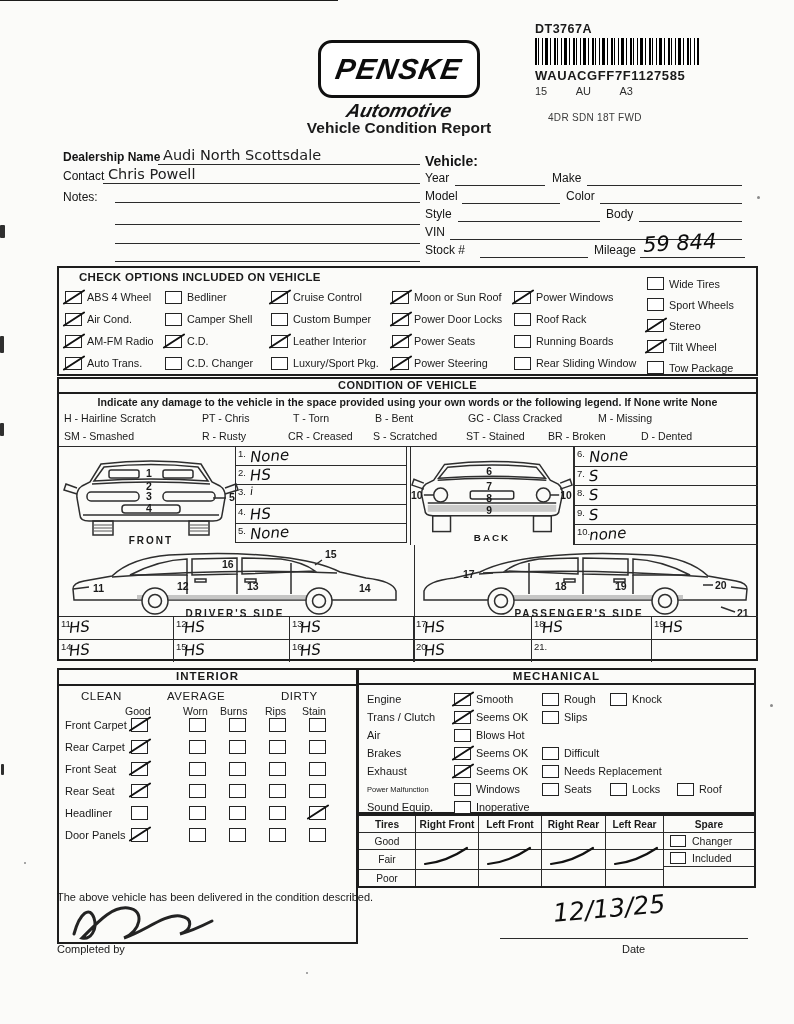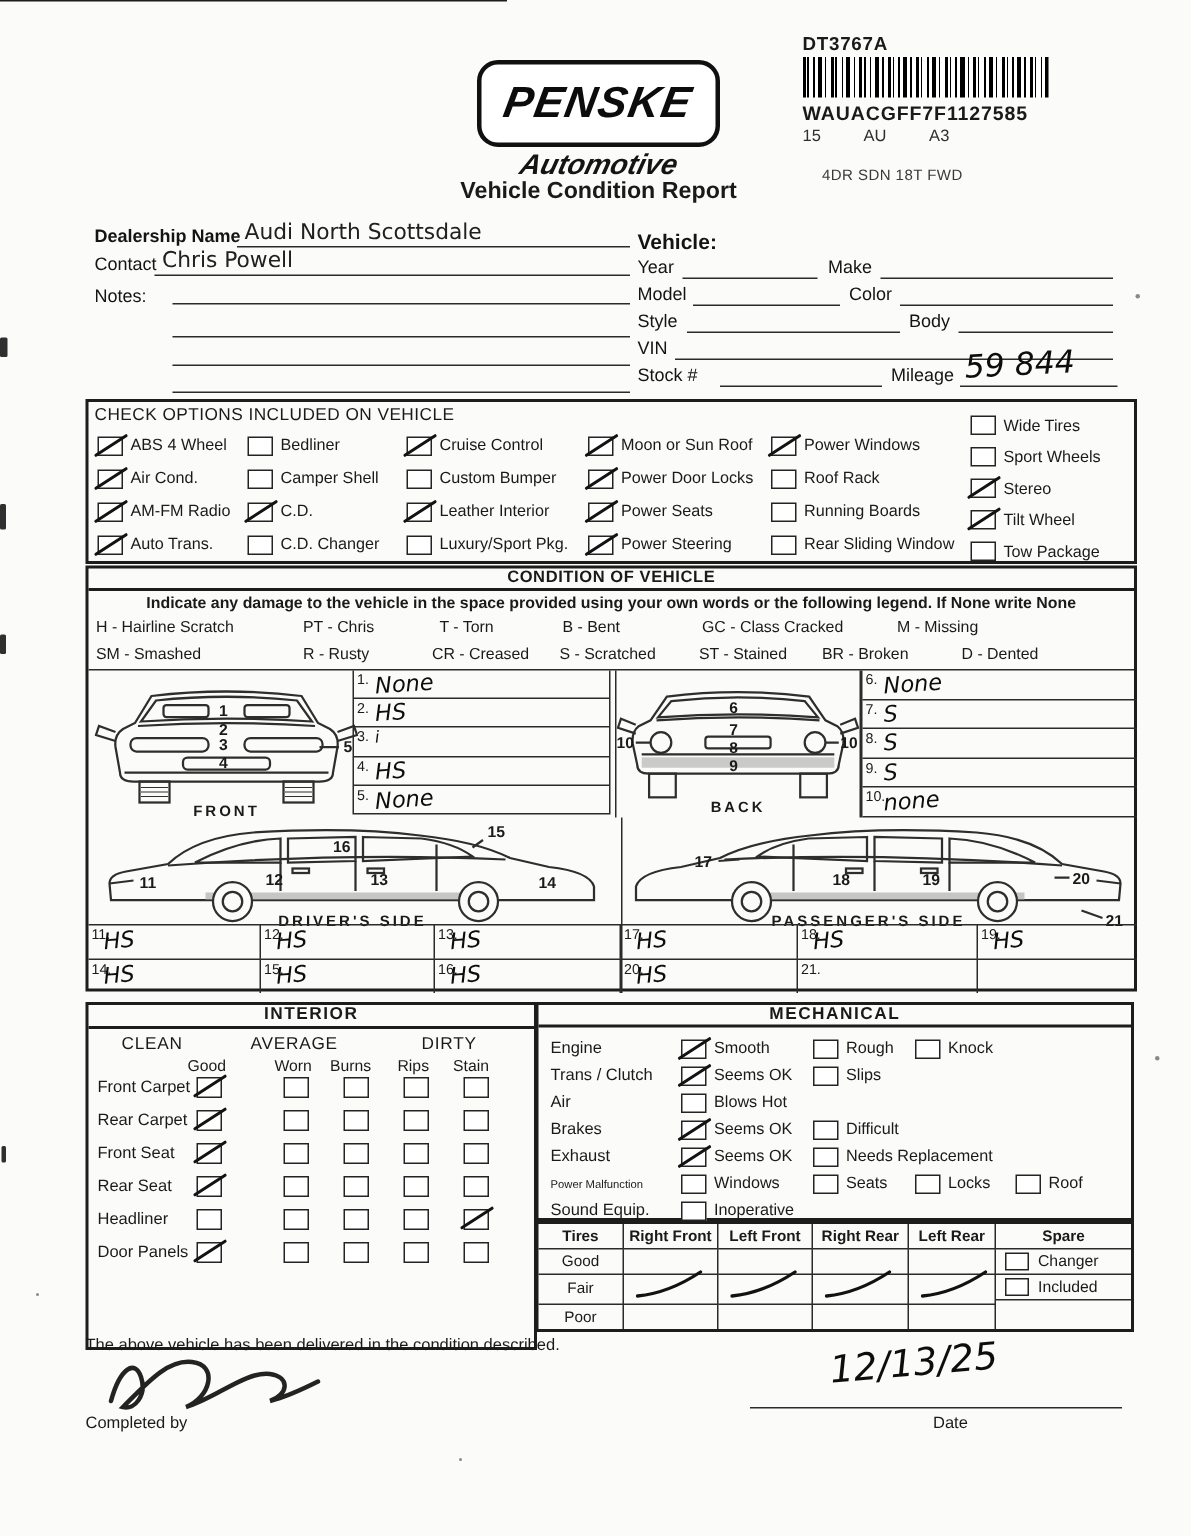--- a/index.html
+++ b/index.html
@@ -19,21 +19,21 @@
 .doc-code{left:535px;top:22px;font-size:12.5px;font-weight:bold;letter-spacing:.5px}
 .barcode{left:535px;top:38px;width:164px;height:27px;background:repeating-linear-gradient(90deg,#000 0 2px,#fff 2px 3px,#000 3px 4px,#fff 4px 7px,#000 7px 8px,#fff 8px 10px,#000 10px 13px,#fff 13px 15px,#000 15px 16px,#fff 16px 19px)}
 .vin-text{left:535px;top:68px;font-size:13px;font-weight:bold;letter-spacing:.6px}
 .code-line{left:535px;top:85px;font-size:11px;word-spacing:26px;color:#2e2e2e}
 .body-desc{left:548px;top:112px;font-size:10px;color:#3a3a3a;letter-spacing:.3px}
 
 .cb{position:relative;display:inline-block;width:17px;height:13px;border:1.6px solid #232323;background:#fff;flex:none}
 .cb.checked::after{content:"";position:absolute;left:-5px;top:4px;width:26px;height:2px;background:#131313;transform:rotate(-33deg);border-radius:2px}
 
 .opt-box{left:57px;top:266px;width:701px;height:110px;border:2px solid #1d1d1d}
-.opt-title{position:absolute;left:4px;top:3px;font-size:11.5px;font-weight:normal;letter-spacing:.3px}
+.opt-title{position:absolute;left:20px;top:3px;font-size:11.5px;font-weight:bold;letter-spacing:.3px}
 .opt-col{position:absolute;display:flex;flex-direction:column}
 .opt{display:flex;align-items:center;height:22px;font-size:10.8px;white-space:nowrap}
 .opt .cb{margin-right:5px}
 
 .cond-box{left:57px;top:377px;width:701px;height:284px;border:2px solid #1d1d1d}
 .cond-title{position:absolute;left:0;top:0;width:100%;height:15px;border-bottom:2px solid #1d1d1d;text-align:center;font-size:11px;font-weight:bold;letter-spacing:.4px}
 .cond-instr{position:absolute;left:0;top:17px;width:100%;text-align:center;font-size:10.6px;font-weight:bold}
 .lg{position:absolute;font-size:10.6px;white-space:nowrap}
 .hline{position:absolute;left:0;width:100%;border-bottom:1.6px solid #2b2b2b}
 .vline{position:absolute;border-left:1.6px solid #2b2b2b}
@@ -44,21 +44,21 @@
 .dmg-val{position:absolute;left:14px;top:0;font-size:15px;transform:rotate(-4deg)}
 .grid{position:absolute;left:0;top:237px;width:699px;height:46px;display:grid;grid-template-columns:115px 116px 124px 118px 120px 1fr;grid-template-rows:23px 23px}
 .gcell{position:relative;border-right:1.6px solid #2b2b2b;border-top:1.6px solid #2b2b2b}
 .gcell:nth-child(6n){border-right:none}
 .gnum{position:absolute;left:2px;top:1px;font-size:9.5px}
 .gval{position:absolute;left:10px;top:1px;font-size:15px;transform:rotate(-5deg)}
 svg text{font-family:"Liberation Sans",sans-serif;fill:#1a1a1a}
 .viewlabel{font-size:10px;font-weight:bold;letter-spacing:2px}
 .dn{font-size:10.5px;font-weight:bold}
 
-.int-box{left:57px;top:668px;width:301px;height:232px;border:2px solid #1d1d1d}
+.int-box{left:57px;top:668px;width:301px;height:276px;border:2px solid #1d1d1d}
 .sec-title{position:absolute;left:0;top:0;width:100%;height:16px;border-bottom:2px solid #1d1d1d;text-align:center;font-size:11.5px;font-weight:bold;letter-spacing:1px}
 .int-group{position:absolute;font-size:11.5px;letter-spacing:.5px}
 .int-colhdr{position:absolute;font-size:10.5px}
 .irow{position:absolute;left:0;width:100%;height:20px}
 .ilabel{position:absolute;left:6px;top:3px;font-size:11px;white-space:nowrap}
 .icb{position:absolute;top:2px;width:17px;height:14px}
 .dash-lbl{position:absolute;font-size:11px}
 
 .mech-box{left:357px;top:668px;width:399px;height:146px;border:2px solid #1d1d1d}
 .mrow-lbl{position:absolute;left:8px;height:18px;display:flex;align-items:center;font-size:11px;white-space:nowrap}

